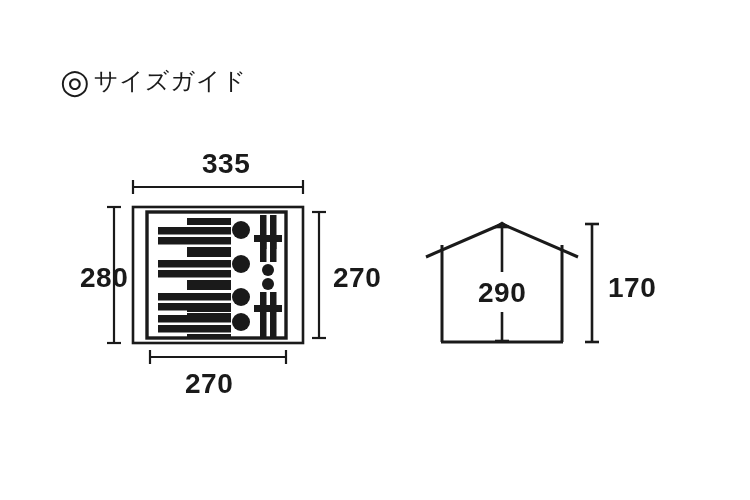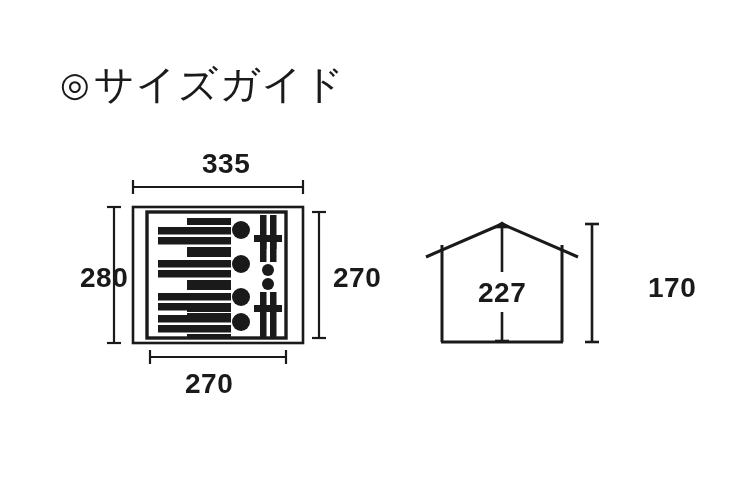--- a/index.html
+++ b/index.html
@@ -33,21 +33,21 @@
     gap: 4px;
     white-space: nowrap;
   }
   .heading-mark {
     font-size: 34px;
     line-height: 1;
     color: #1a1a1a;
     font-family: "DejaVu Sans", sans-serif;
   }
   .heading-text {
-    font-size: 40px;
+    font-size: 24px;
     line-height: 1;
     letter-spacing: 1px;
     color: #1a1a1a;
     font-family: "DejaVu Sans", "Liberation Sans", sans-serif;
     text-align: center;
   }
 
   
   .diagram {
     position: absolute;
@@ -207,19 +207,19 @@
         </g>
 
         <g stroke-width="2.6">
           <line x1="192" y1="24" x2="192" y2="142"></line>
           <line x1="185" y1="24" x2="199" y2="24"></line>
           <line x1="185" y1="142" x2="199" y2="142"></line>
         </g>
       </g>
     </svg>
 
-    <div class="dim-label" style="left:78px; top:77px;">227</div>
-
-    <div class="dim-label" style="left:208px; top:72px;margin-left:40px;">170</div>
+    <div class="dim-label" style="left:78px; top:77px;">290</div>
+
+    <div class="dim-label" style="left:208px; top:72px;">170</div>
   </div>
 
 
 </div>
 
 </body></html>

